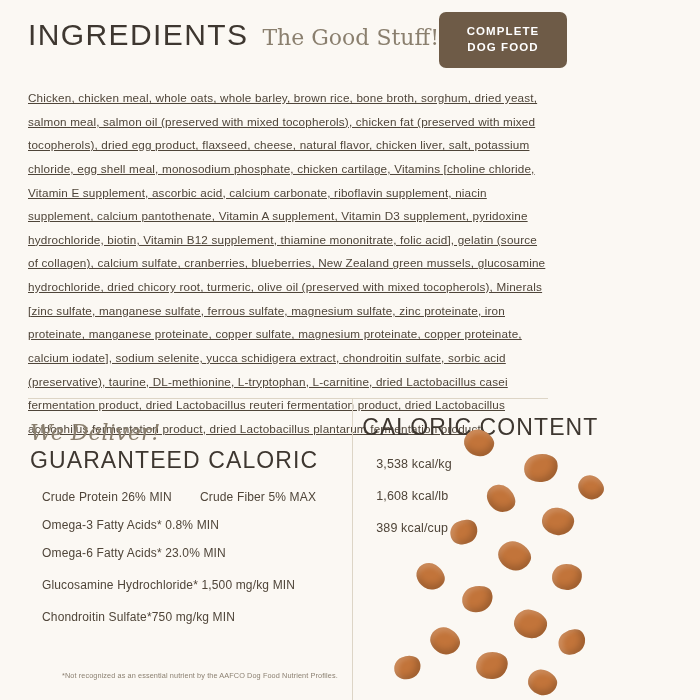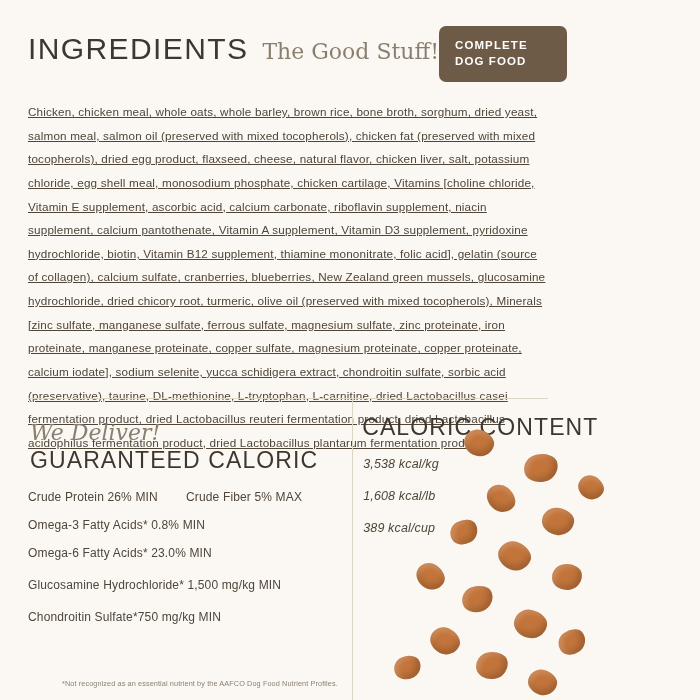--- a/index.html
+++ b/index.html
@@ -13,21 +13,21 @@
     font-family: "Liberation Sans", sans-serif;
     color: #4a4036;
     overflow: hidden;
     position: relative;
   }
   .page {
     position: relative;
     width: 576px;
     height: 700px;
     box-sizing: border-box;
-    padding: 26px 28px 0 28px;
+    padding: 12px 28px 0 28px;
   }
 
   
   .header {
     display: flex;
     align-items: flex-start;
     justify-content: space-between;
   }
   .header-left {
     display: flex;
@@ -48,21 +48,21 @@
     font-size: 22px;
     color: #8a7f6e;
     font-weight: 400;
     white-space: nowrap;
   }
   .badge {
     background: #6e5b47;
     color: #fff;
     border-radius: 7px;
     padding: 12px 16px 13px 16px;
-    text-align: left;
+    text-align: center;
     line-height: 1.35;
     font-size: 11.5px;
     letter-spacing: 1.1px;
     font-weight: bold;
     min-width: 96px;
   }
   .badge div { white-space: nowrap; }
 
   
   .ingredients-body {
@@ -121,41 +121,41 @@
     margin: 6px 0 2px 2px;
   }
   .panel-title {
     font-size: 23px;
     letter-spacing: 1.1px;
     color: #3e3730;
     margin: 0 0 16px 2px;
     white-space: nowrap;
   }
   .ga-rows {
-    margin-left: 0;
+    margin-left: 14px;
   }
   .ga-row {
     display: flex;
     font-size: 12px;
     color: #4f4539;
     margin-bottom: 14px;
     letter-spacing: 0.15px;
   }
   .ga-col1 { width: 158px; }
   .ga-col2 { }
   .ga-wide { }
   .footnote {
     position: absolute;
     left: 34px;
-    bottom: 12px;
+    bottom: 20px;
     font-size: 7.3px;
     color: #8c8172;
     letter-spacing: 0.1px;
   }
-  .cal-rows { margin-left: 3px; font-style: italic; }
+  .cal-rows { margin-left: 16px; }
   .cal-row {
     font-size: 12.5px;
     color: #4f4539;
     margin-bottom: 18px;
     letter-spacing: 0.15px;
     position: relative;
     z-index: 2;
   }
 
   

